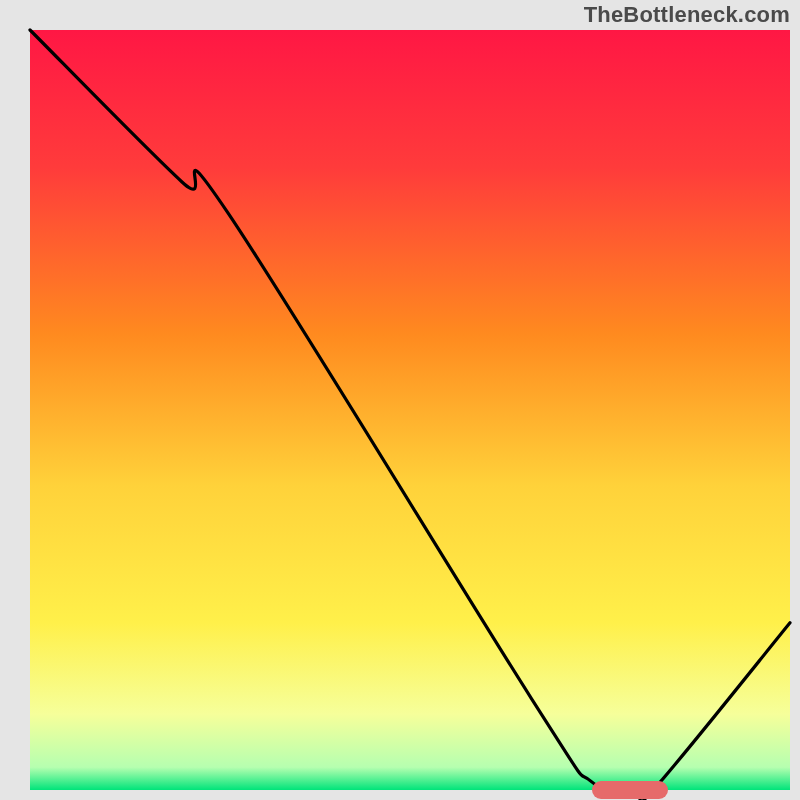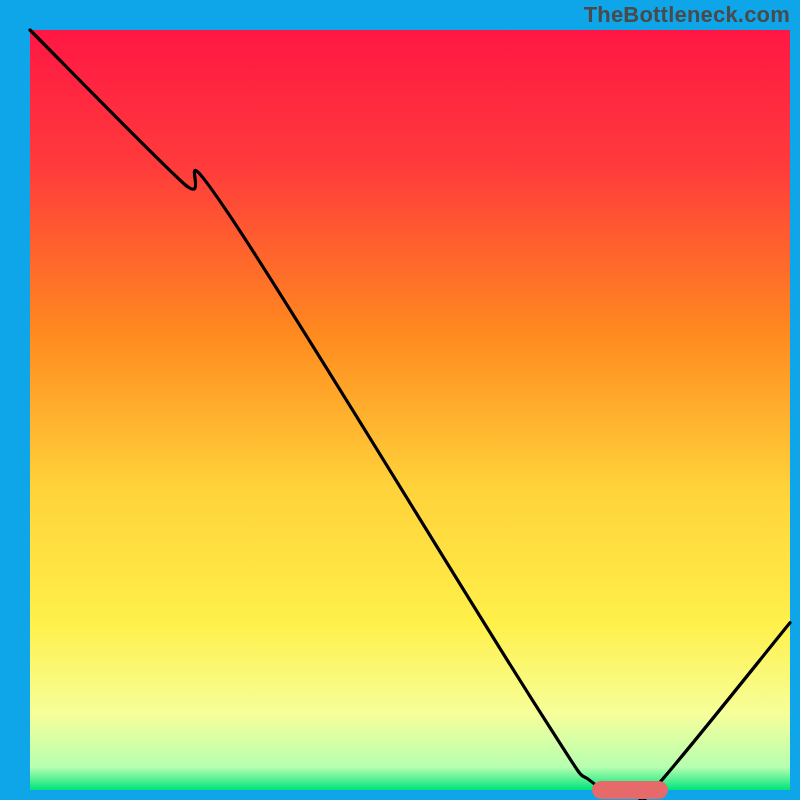--- a/index.html
+++ b/index.html
@@ -8,21 +8,21 @@
     width: 800px;
     height: 800px;
     background: #000;
     overflow: hidden;
     font-family: Arial, Helvetica, sans-serif;
   }
   .frame {
     position: relative;
     width: 800px;
     height: 800px;
-    background: #0ea5e9;
+    background: #e5e5e5;
   }
   .watermark {
     position: absolute;
     top: 2px;
     right: 10px;
     color: #4a4a4a;
     font-size: 22px;
     font-weight: 600;
     letter-spacing: 0.2px;
     z-index: 5;

